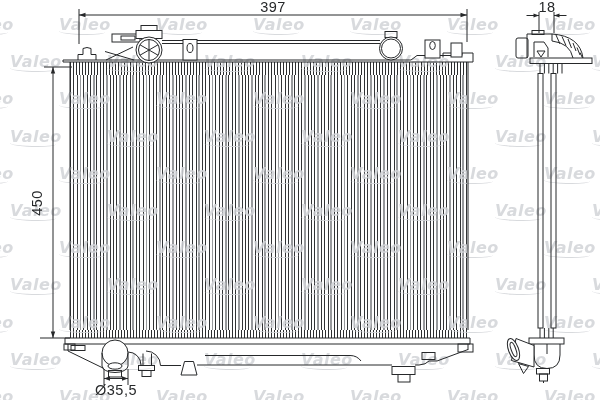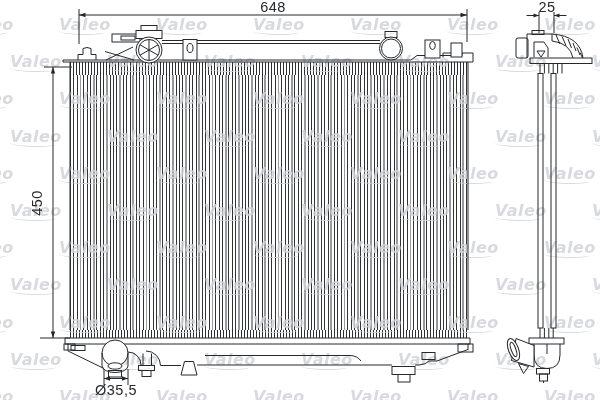--- a/index.html
+++ b/index.html
@@ -241,17 +241,17 @@
       <ellipse class="s" cx="513.5" cy="349.5" rx="2.3" ry="7.5" transform="rotate(-20 513.5 349.5)"></ellipse>
       <path class="s" d="M518.5,363.5 L528.5,366.5 L523.5,373.5 Z"></path>
       <g>
         <rect class="s" x="536.5" y="368.5" width="13" height="5.5"></rect>
         <rect class="s" x="539.5" y="374" width="8" height="7"></rect>
         <path class="s" d="M543.5,381 V383"></path>
       </g>
     </g>
   </svg>
 
-  <div id="d648" class="dim">648</div>
+  <div id="d648" class="dim">397</div>
   <div id="d450" class="dim">450</div>
-  <div id="d25" class="dim">25</div>
+  <div id="d25" class="dim">18</div>
   <div id="d355" class="dim">Ø35,5</div>
 </div>
 
 </body></html>

